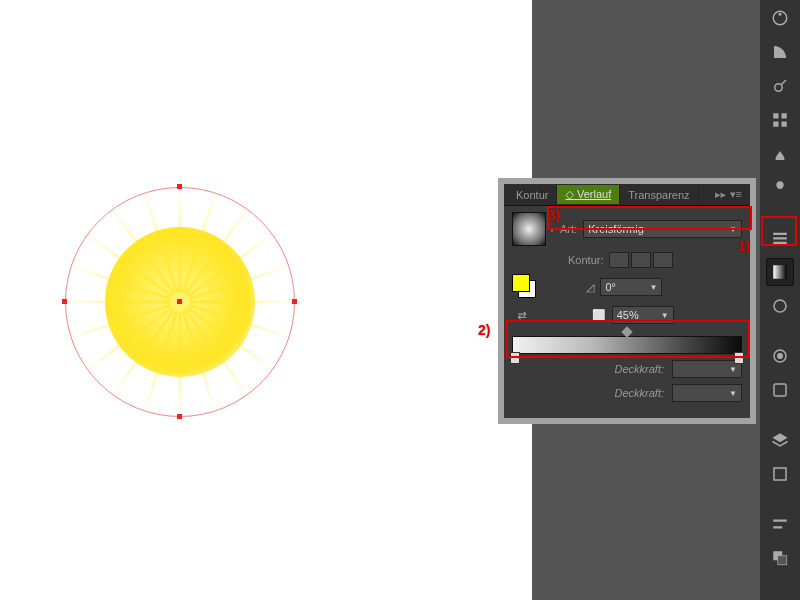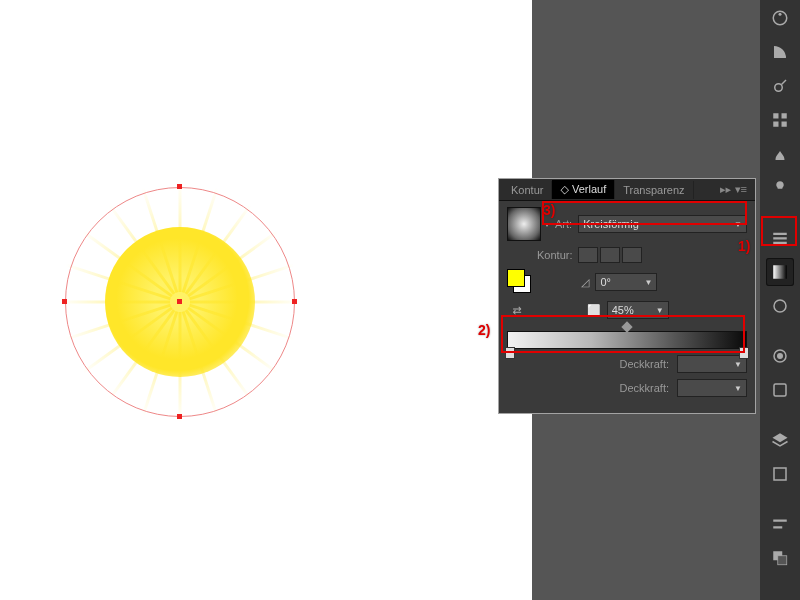--- a/index.html
+++ b/index.html
@@ -15,24 +15,24 @@
   
   .sun-wrap { position: absolute; left: 65px; top: 187px; width: 230px; height: 230px; }
   .sel-circle { position: absolute; left: 0; top: 0; width: 230px; height: 230px; border: 1px solid #e88; border-radius: 50%; }
   .sel-handle { position: absolute; width: 5px; height: 5px; background: #e22; }
   .sun-core { position: absolute; left: 50%; top: 50%; width: 150px; height: 150px; margin: -75px 0 0 -75px; border-radius: 50%;
     background: radial-gradient(circle at 48% 48%, #fff266 0%, #fff266 20%, #ffe629 55%, #ffe629 65%, rgba(255,230,41,0) 90%); }
   .ray { position: absolute; left: 50%; top: 50%; width: 3px; height: 110px; transform-origin: 50% 0%;
     background: linear-gradient(to bottom, rgba(255,230,41,0.7), rgba(255,240,150,0)); }
 
   
-  .panel { position: absolute; left: 498px; top: 178px; width: 258px; background: #3a3a3a; border: 1px solid #a3a3a3; font-size: 11px; color: #bbb; }
+  .panel { position: absolute; left: 498px; top: 178px; width: 258px; background: #3a3a3a; border: 6px solid #a3a3a3; font-size: 11px; color: #bbb; }
   .panel-tabs { display: flex; align-items: center; background: #2c2c2c; border-bottom: 1px solid #111; height: 22px; padding: 0 4px; }
   .tab { padding: 3px 8px; color: #999; cursor: pointer; border-right: 1px solid #222; }
-  .tab.active { background: #000000; color: #ddd; }
+  .tab.active { background: #4d7c0f; color: #ddd; text-decoration: underline; }
   .tab-controls { margin-left: auto; display: flex; gap: 4px; padding-right: 4px; color: #888; }
   .panel-body { padding: 6px 8px 10px 8px; position: relative; }
 
   .row { display: flex; align-items: center; gap: 6px; margin-bottom: 6px; }
   .preview-sq { width: 34px; height: 34px; background: radial-gradient(circle, #eee 0%, #666 70%, #111 100%); border: 1px solid #111; }
   .dd-chevron { font-size: 8px; color: #aaa; margin-left: -2px; }
   .label { color: #999; }
   .select { background: #4a4a4a; border: 1px solid #222; color: #ddd; height: 18px; padding: 1px 4px; display: flex; align-items: center; justify-content: space-between; flex: 1; cursor: pointer; }
   .select .tri { font-size: 8px; color: #ccc; }
 
@@ -49,21 +49,21 @@
 
   
   .grad-row { margin: 12px 0 6px 0; position: relative; }
   .grad-bar { height: 18px; border: 1px solid #111;
     background: linear-gradient(to right, #f2f2f2 0%, #b8b8b8 35%, #555 70%, #0a0a0a 100%); }
   .grad-stop { position: absolute; width: 10px; height: 12px; background: #ddd; border: 1px solid #333; bottom: -10px; cursor: pointer; }
   .grad-stop.left { left: -2px; }
   .grad-stop.right { right: -2px; }
   .grad-diamond { position: absolute; top: -8px; left: 50%; width: 8px; height: 8px; background: #999; transform: rotate(45deg); margin-left: -4px; }
 
-  .bottom-rows { margin-top: 2px; }
+  .bottom-rows { margin-top: 2px; font-style: italic; }
   .bottom-rows .row { justify-content: flex-end; gap: 8px; }
   .bottom-rows .label { width: 60px; text-align: right; }
   .bottom-rows .numfield { width: 70px; }
 
   
   .annot-box { position: absolute; border: 2px solid #e00000; pointer-events: none; }
   .annot-text { position: absolute; color: #e00000; font-weight: bold; font-size: 14px; pointer-events: none; text-shadow: 0 0 2px rgba(0,0,0,0.4); }
 </style>
 </head>
 <body>
@@ -218,21 +218,21 @@
     <div class="row">
       <div class="preview-sq"></div>
       <span class="dd-chevron">▾</span>
       <span class="label">Art:</span>
       <div class="select">
         <span>Kreisförmig</span>
         <span class="tri">▼</span>
       </div>
     </div>
 
-    <div class="row" style="margin-left:30px">
+    <div class="row" style="margin-left:56px">
       <span class="label">Kontur:</span>
       <div class="small-btns">
         <div class="sbtn"></div>
         <div class="sbtn"></div>
         <div class="sbtn"></div>
       </div>
     </div>
 
     <div class="row">
       <div class="swatch-wrap">

